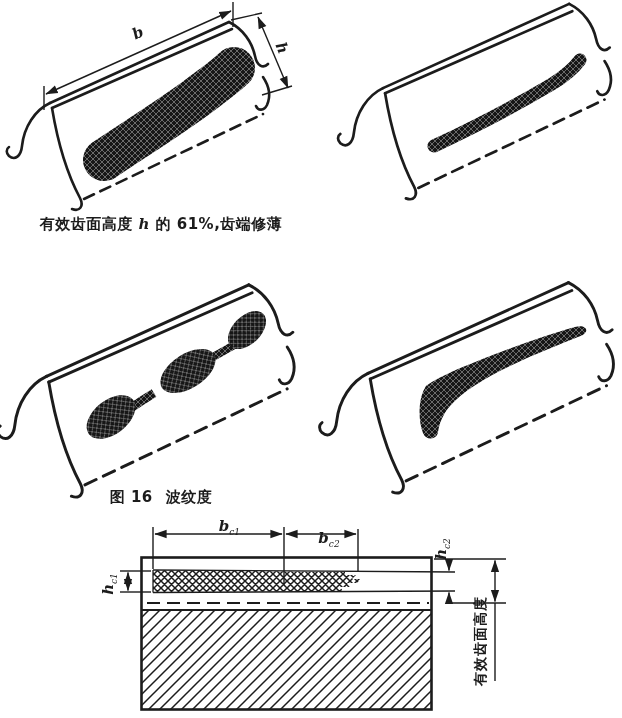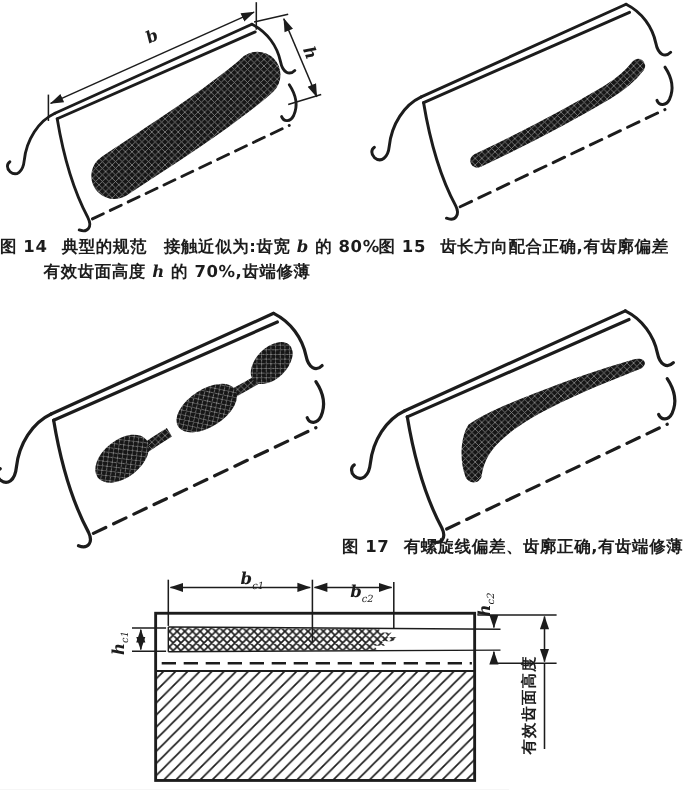--- a/index.html
+++ b/index.html
@@ -156,35 +156,29 @@
         <path d="M434,559 L506,559"></path>
         <path d="M451,603 L506,603"></path>
         <path d="M495,560.5 L495,601.5" marker-start="url(#arr)" marker-end="url(#arr)"></path>
         <path d="M495,603 L495,681"></path>
       </g>
     </g>
   </svg>
 
   <div class="caption" style="left:0;top:213px;width:322px;">
     <div>
-      <span>图 14</span><span class="fig-text">典型的规范　接触近似为:齿宽 </span><i>b</i><span> 的 80%</span>
-    </div>
-    <div>
-      <span>有效齿面高度 </span><i>h</i><span> 的 70%,齿端修薄</span>
+      <span>有效齿面高度 </span><i>h</i><span> 的 61%,齿端修薄</span>
     </div>
   </div>
 
-  <div class="caption" style="left:330px;top:213px;width:292px;">
-    <span>图 15</span><span class="fig-text">齿长方向配合正确,有齿廓偏差</span>
+
+  <div class="caption" style="left:0;top:486px;width:322px;">
+    <span>图 16</span><span class="fig-text">波纹度</span>
   </div>
 
-
-  <div class="caption" style="left:310px;top:486px;width:312px;">
-    <span>图 17</span><span class="fig-text">有螺旋线偏差、齿廓正确,有齿端修薄</span>
-  </div>
 
   <div class="dim-label" id="dim-b">
     <i>b</i>
   </div>
   <div class="dim-label" id="dim-h">
     <i>h</i>
   </div>
   <div class="dim-label" id="dim-bc1">
     <i>b</i><sub>c1</sub>
   </div>

